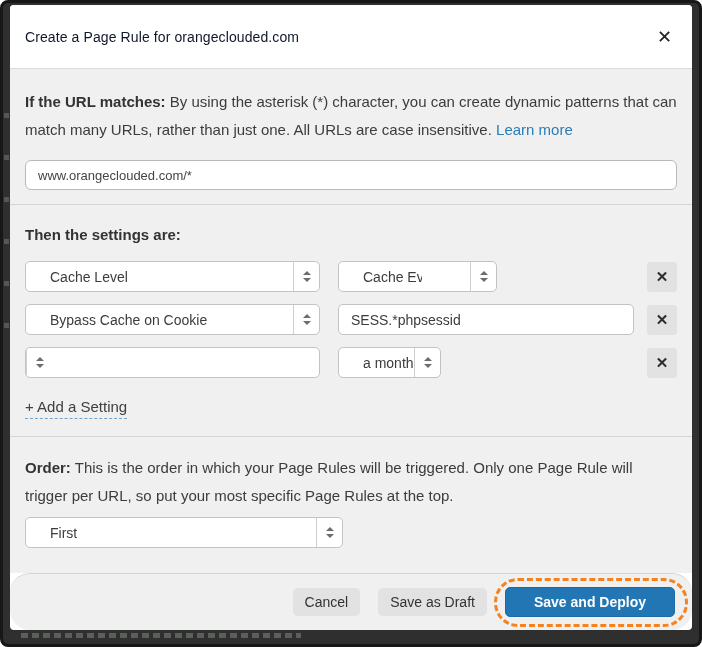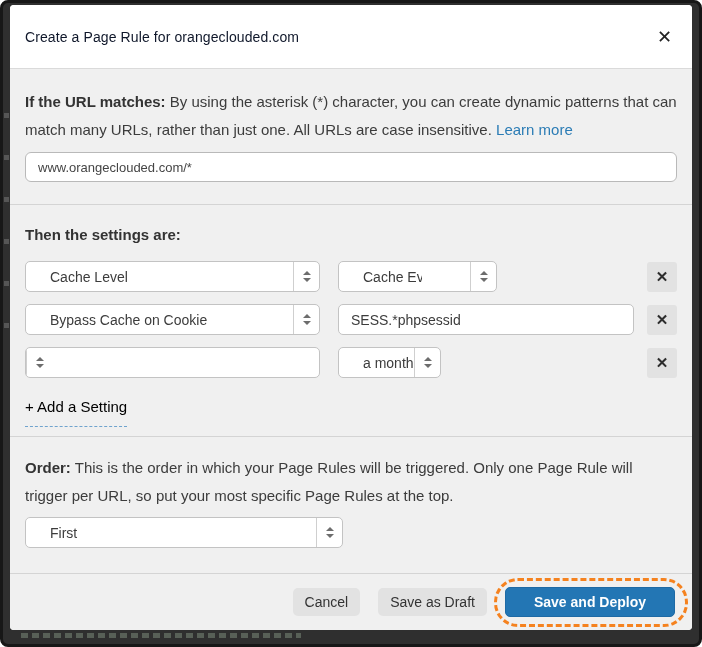--- a/index.html
+++ b/index.html
@@ -46,21 +46,21 @@
   
   .modal-body { flex:1; background:#f0f0f0; display:flex; flex-direction:column; }
   .section { padding-left:15px; padding-right:15px; }
 
   .sec-url { height:135px; padding-top:19px; }
   .para { font-size:15px; line-height:28px; color:#3c3c3c; }
   .para b { color:#333333; }
   .link { color:#2b7cb5; text-decoration:none; cursor:pointer; }
 
   .url-input {
-    display:block; margin-top:8px; width:652px; height:30px;
+    display:block; margin-top:16px; width:652px; height:30px;
     border:1px solid #b9b9b9; border-radius:6px; background:#fff;
     padding:0 12px; font-size:13px; color:#454545;
     font-family:"Liberation Sans", sans-serif; outline:none;
   }
 
   .sec-settings { height:232px; border-top:1px solid #d4d4d4; padding-top:21px; }
   .sec-heading { font-size:15px; font-weight:bold; color:#333333; }
   .rows { margin-top:18px; }
   .setting-row { display:flex; align-items:center; height:31px; margin-bottom:12px; }
 
@@ -92,32 +92,32 @@
   }
   .remove-btn {
     margin-left:auto; width:30px; height:30px; flex:0 0 30px;
     background:#e2e2e2; border:none; border-radius:3px; cursor:pointer;
     font-size:15px; font-weight:bold; color:#2d2d2d;
     display:flex; align-items:center; justify-content:center; line-height:1;
   }
 
   .add-setting {
     display:inline-block; margin-top:8px; font-size:15px;
-    color:#000000; text-decoration:none; cursor:pointer;
-    border-bottom:1px dashed #6fa3cd; padding-bottom:11px;
+    color:#404040; text-decoration:none; cursor:pointer;
+    border-bottom:1px dashed #6fa3cd; padding-bottom:3px;
   }
 
   .sec-order { height:136px; border-top:1px solid #d4d4d4; padding-top:17px; }
   .order-select { margin-top:7px; width:318px; }
 
   
   .modal-footer {
     height:57px; flex:0 0 57px; border-top:1px solid #d4d4d4; background:#f0f0f0;
     display:flex; align-items:center; justify-content:flex-end;
-    padding:0 17px; gap:18px;
+    padding:0 17px; gap:18px;border-radius:20px;
   }
   .btn {
     height:28px; border:none; border-radius:5px; cursor:pointer;
     font-size:14px; font-family:"Liberation Sans", sans-serif;
     display:inline-flex; align-items:center; justify-content:center;
   }
   .btn-gray { background:#e2e2e2; color:#333333; padding:0 12px; }
   .btn-primary {
     background:#2376b4; color:#ffffff; font-weight:bold;
     height:30px; padding:0 28px; border:1px solid #1e6aa5;

